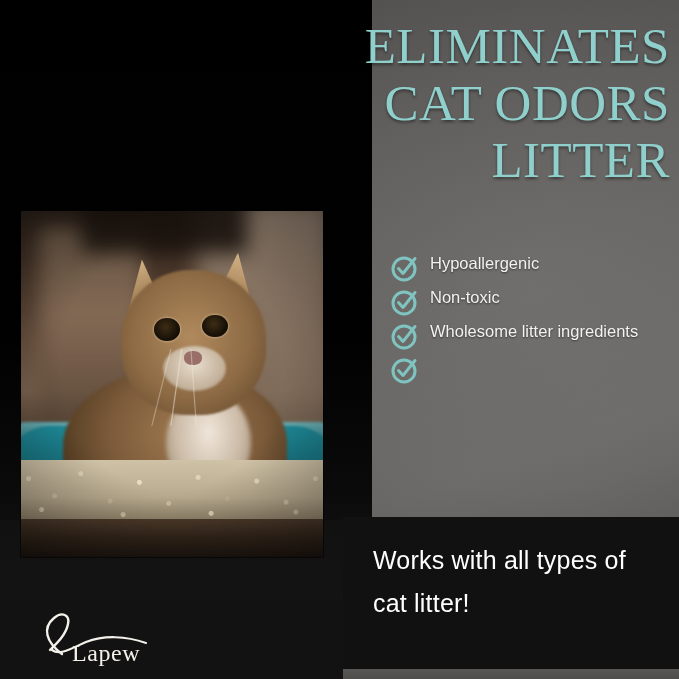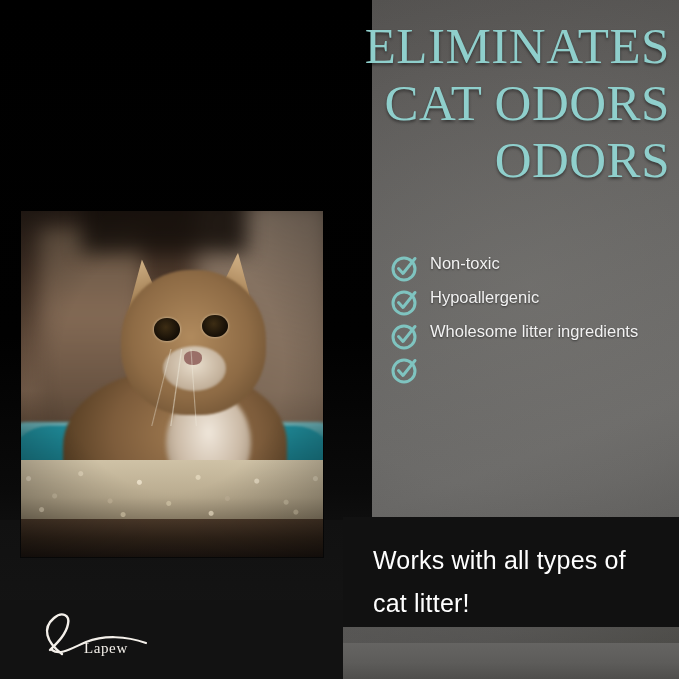--- a/index.html
+++ b/index.html
@@ -270,21 +270,21 @@
     line-height: 23px;
     text-shadow: 0 1px 2px rgba(0,0,0,0.5);
   }
 
   
   .callout {
     position: absolute;
     left: 343px;
     top: 517px;
     width: 336px;
-    height: 110px;
+    height: 152px;
     background: #111111;
     box-sizing: border-box;
     padding: 22px 20px 11px 30px;
   }
   .callout-text {
     color: #ffffff;
     font-size: 25px;
     line-height: 43px;
     letter-spacing: 0.2px;
   }
@@ -293,43 +293,43 @@
   .logo {
     position: absolute;
     left: 28px;
     top: 604px;
     width: 140px;
     height: 62px;
   }
   .logo-mark { position: absolute; left: 0; top: 0; }
   .logo-word {
     position: absolute;
-    left: 56px;
+    left: 44px;
     top: 36px;
     color: #f4f0ea;
     font-family: "Liberation Serif", "DejaVu Serif", serif;
-    font-size: 15px;
+    font-size: 24px;
     letter-spacing: 0.6px;
   }
 </style>
 </head>
 <body>
 
 <div id="ad">
 
   <div class="bg-right"></div>
   <div class="bg-left"></div>
   <div class="bg-left-lower"></div>
   <div class="bg-bottom-strip"></div>
   <div class="bg-bottom-left-black"></div>
 
   <div class="headline">
     <span class="hl-line">ELIMINATES</span>
     <span class="hl-line">CAT ODORS</span>
-    <span class="hl-line">ODORS</span>
+    <span class="hl-line">LITTER</span>
   </div>
 
   <div class="photo">
     <div class="ph-bg"></div>
     <div class="ph-blurwall2"></div>
     <div class="ph-blurdoor"></div>
     <div class="ph-dark-top"></div>
     <div class="ph-tray-rim"></div>
     <div class="ph-tray"></div>
     <div class="ph-body"></div>
@@ -349,31 +349,31 @@
 
   <div class="benefits">
 
     <div class="benefit-row">
       <span class="check-icon">
         <svg viewBox="0 0 30 30" width="30" height="30">
           <circle cx="14" cy="16" r="11" fill="none" stroke="#7fc4c0" stroke-width="3"></circle>
           <path d="M8.5 15.5 L13 20.5 L25 5.5" fill="none" stroke="#7fc4c0" stroke-width="3" stroke-linecap="round" stroke-linejoin="round"></path>
         </svg>
       </span>
-      <span class="benefit-label">Non-toxic</span>
+      <span class="benefit-label">Hypoallergenic</span>
     </div>
 
     <div class="benefit-row">
       <span class="check-icon">
         <svg viewBox="0 0 30 30" width="30" height="30">
           <circle cx="14" cy="16" r="11" fill="none" stroke="#7fc4c0" stroke-width="3"></circle>
           <path d="M8.5 15.5 L13 20.5 L25 5.5" fill="none" stroke="#7fc4c0" stroke-width="3" stroke-linecap="round" stroke-linejoin="round"></path>
         </svg>
       </span>
-      <span class="benefit-label">Hypoallergenic</span>
+      <span class="benefit-label">Non-toxic</span>
     </div>
 
     <div class="benefit-row">
       <span class="check-icon">
         <svg viewBox="0 0 30 30" width="30" height="30">
           <circle cx="14" cy="16" r="11" fill="none" stroke="#7fc4c0" stroke-width="3"></circle>
           <path d="M8.5 15.5 L13 20.5 L25 5.5" fill="none" stroke="#7fc4c0" stroke-width="3" stroke-linecap="round" stroke-linejoin="round"></path>
         </svg>
       </span>
       <span class="benefit-label">Wholesome litter ingredients</span>

